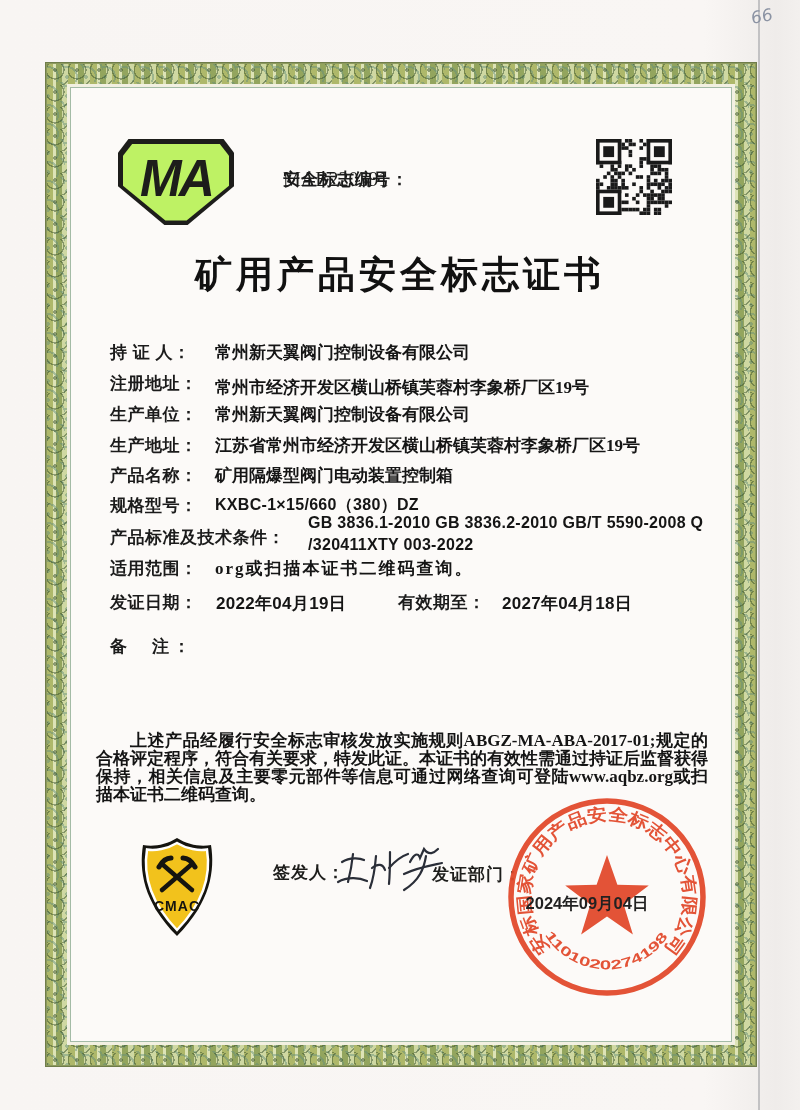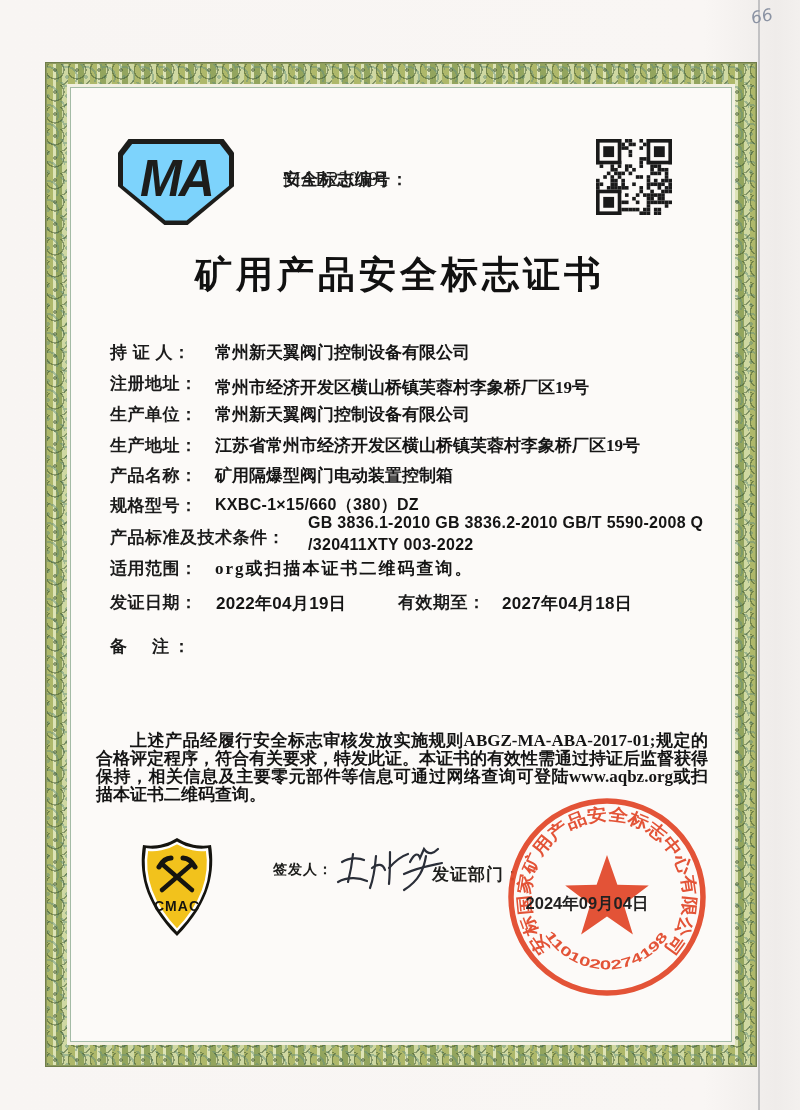--- a/index.html
+++ b/index.html
@@ -12,37 +12,37 @@
     background:
       repeating-radial-gradient(circle at 9px 7px, rgba(60,84,46,.50) 0 1.6px, rgba(0,0,0,0) 1.6px 8px),
       repeating-radial-gradient(circle at 2px 14px, rgba(98,140,120,.45) 0 2px, rgba(0,0,0,0) 2px 9px),
       repeating-linear-gradient(90deg,#aeb86a 0 7px,#dde3b6 7px 10px,#93a55e 10px 16px,#cfd8a2 16px 22px);
     background-size:22px 22px,19px 19px,auto;
     border:1px solid #6f7d4a; box-shadow: inset 0 0 0 1px #8d9a5e;}
   .frame-inner{position:absolute;left:24px;top:24px;right:24px;bottom:24px;background:#fcfaf8;border:1px solid #a3bba6;box-shadow:0 0 0 3px #f2f0e2;}
   
   .ma-logo{position:absolute;left:118px;top:139px;width:116px;height:86px;background:#1d1d1b;
     clip-path:polygon(9% 0,91% 0,100% 16%,100% 55%,60% 100%,40% 100%,0 55%,0 16%);display:flex;align-items:center;justify-content:center;}
-  .ma-logo-in{width:106px;height:77px;background:#7dd3fc;clip-path:polygon(9% 0,91% 0,100% 16%,100% 55%,60% 100%,40% 100%,0 55%,0 16%);display:flex;align-items:center;justify-content:center;}
+  .ma-logo-in{width:106px;height:77px;background:#bef264;clip-path:polygon(9% 0,91% 0,100% 16%,100% 55%,60% 100%,40% 100%,0 55%,0 16%);display:flex;align-items:center;justify-content:center;}
   .ma-text{font-family:"Liberation Sans",sans-serif;font-weight:bold;font-style:italic;font-size:50px;color:#1d1d1b;letter-spacing:-3px;transform:scaleY(1.05);margin-top:-8px;}
   .cert-no{position:absolute;left:283px;top:168px;white-space:nowrap;}
   .cert-no .lab{font-weight:bold;font-size:17px;letter-spacing:1px;}
   .cert-no .num{font-family:"Liberation Serif",serif;font-size:20px;margin-left:0;}
   .qr{position:absolute;left:596px;top:139px;width:76px;height:76px;}
   
   .title{position:absolute;left:0;top:250px;width:800px;text-align:center;font-family:"Liberation Serif",serif;font-weight:bold;font-size:37px;letter-spacing:4px;color:#111;}
   
   .lab{position:absolute;font-weight:bold;font-size:17px;color:#1b1b1b;letter-spacing:.5px;white-space:nowrap;}
   .vcn{position:absolute;font-family:"Liberation Serif",serif;font-weight:bold;font-size:17px;color:#151515;white-space:nowrap;text-align:right;}
   .ven{position:absolute;font-weight:bold;font-size:16px;color:#151515;white-space:nowrap;letter-spacing:.3px;text-align:center;}
   
   .para{position:absolute;left:96px;top:732px;width:612px;font-family:"Liberation Serif",serif;font-weight:bold;font-size:17px;line-height:18px;text-align:justify;text-indent:2em;color:#141414;}
   
   .cmac{position:absolute;left:133px;top:836px;width:88px;height:104px;}
-  .signer-lab{position:absolute;left:273px;top:861px;font-weight:bold;font-size:14px;letter-spacing:1px;}
+  .signer-lab{position:absolute;left:273px;top:861px;font-weight:bold;font-size:17px;letter-spacing:1px;}
   .sig{position:absolute;left:334px;top:840px;width:112px;height:58px;}
   .dept-lab{position:absolute;left:432px;top:863px;font-weight:bold;font-size:17px;letter-spacing:1px;}
   .seal{position:absolute;left:502px;top:792px;width:210px;height:210px;opacity:.94;}
 </style>
 </head>
 <body>
 
 <div class="page">
   <div class="scan-line"></div>
   <div class="hand-note">66</div>

